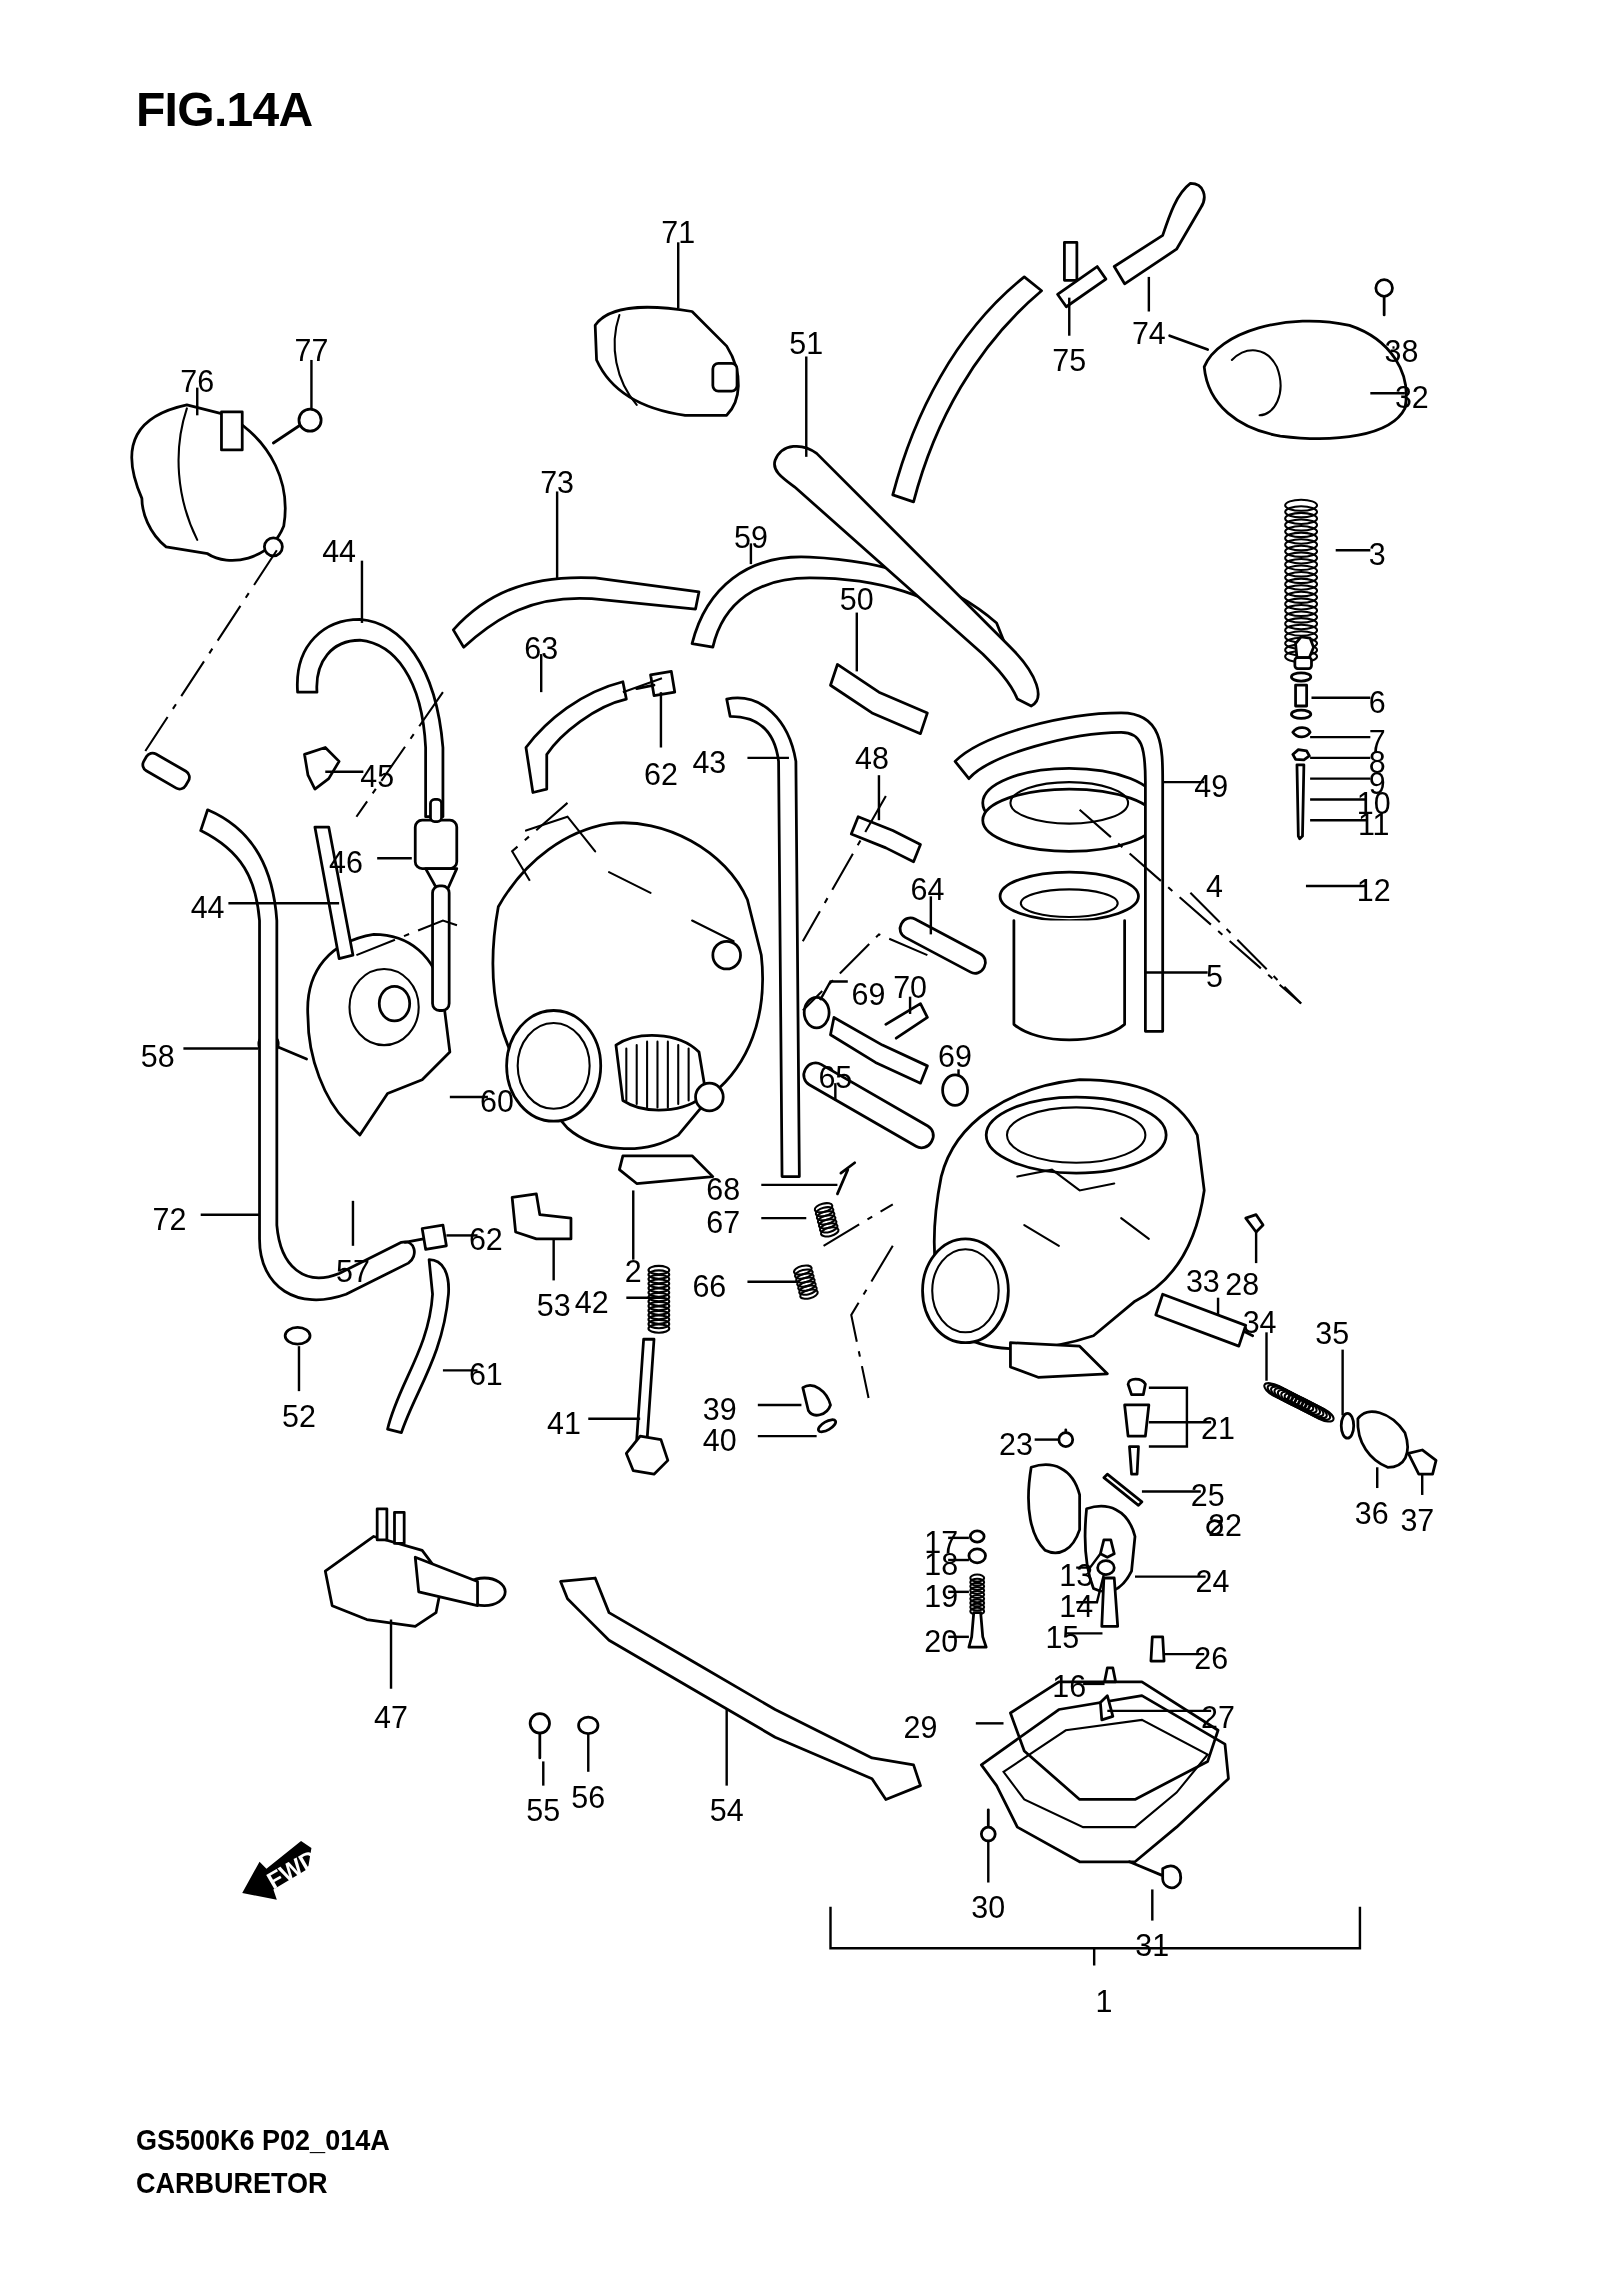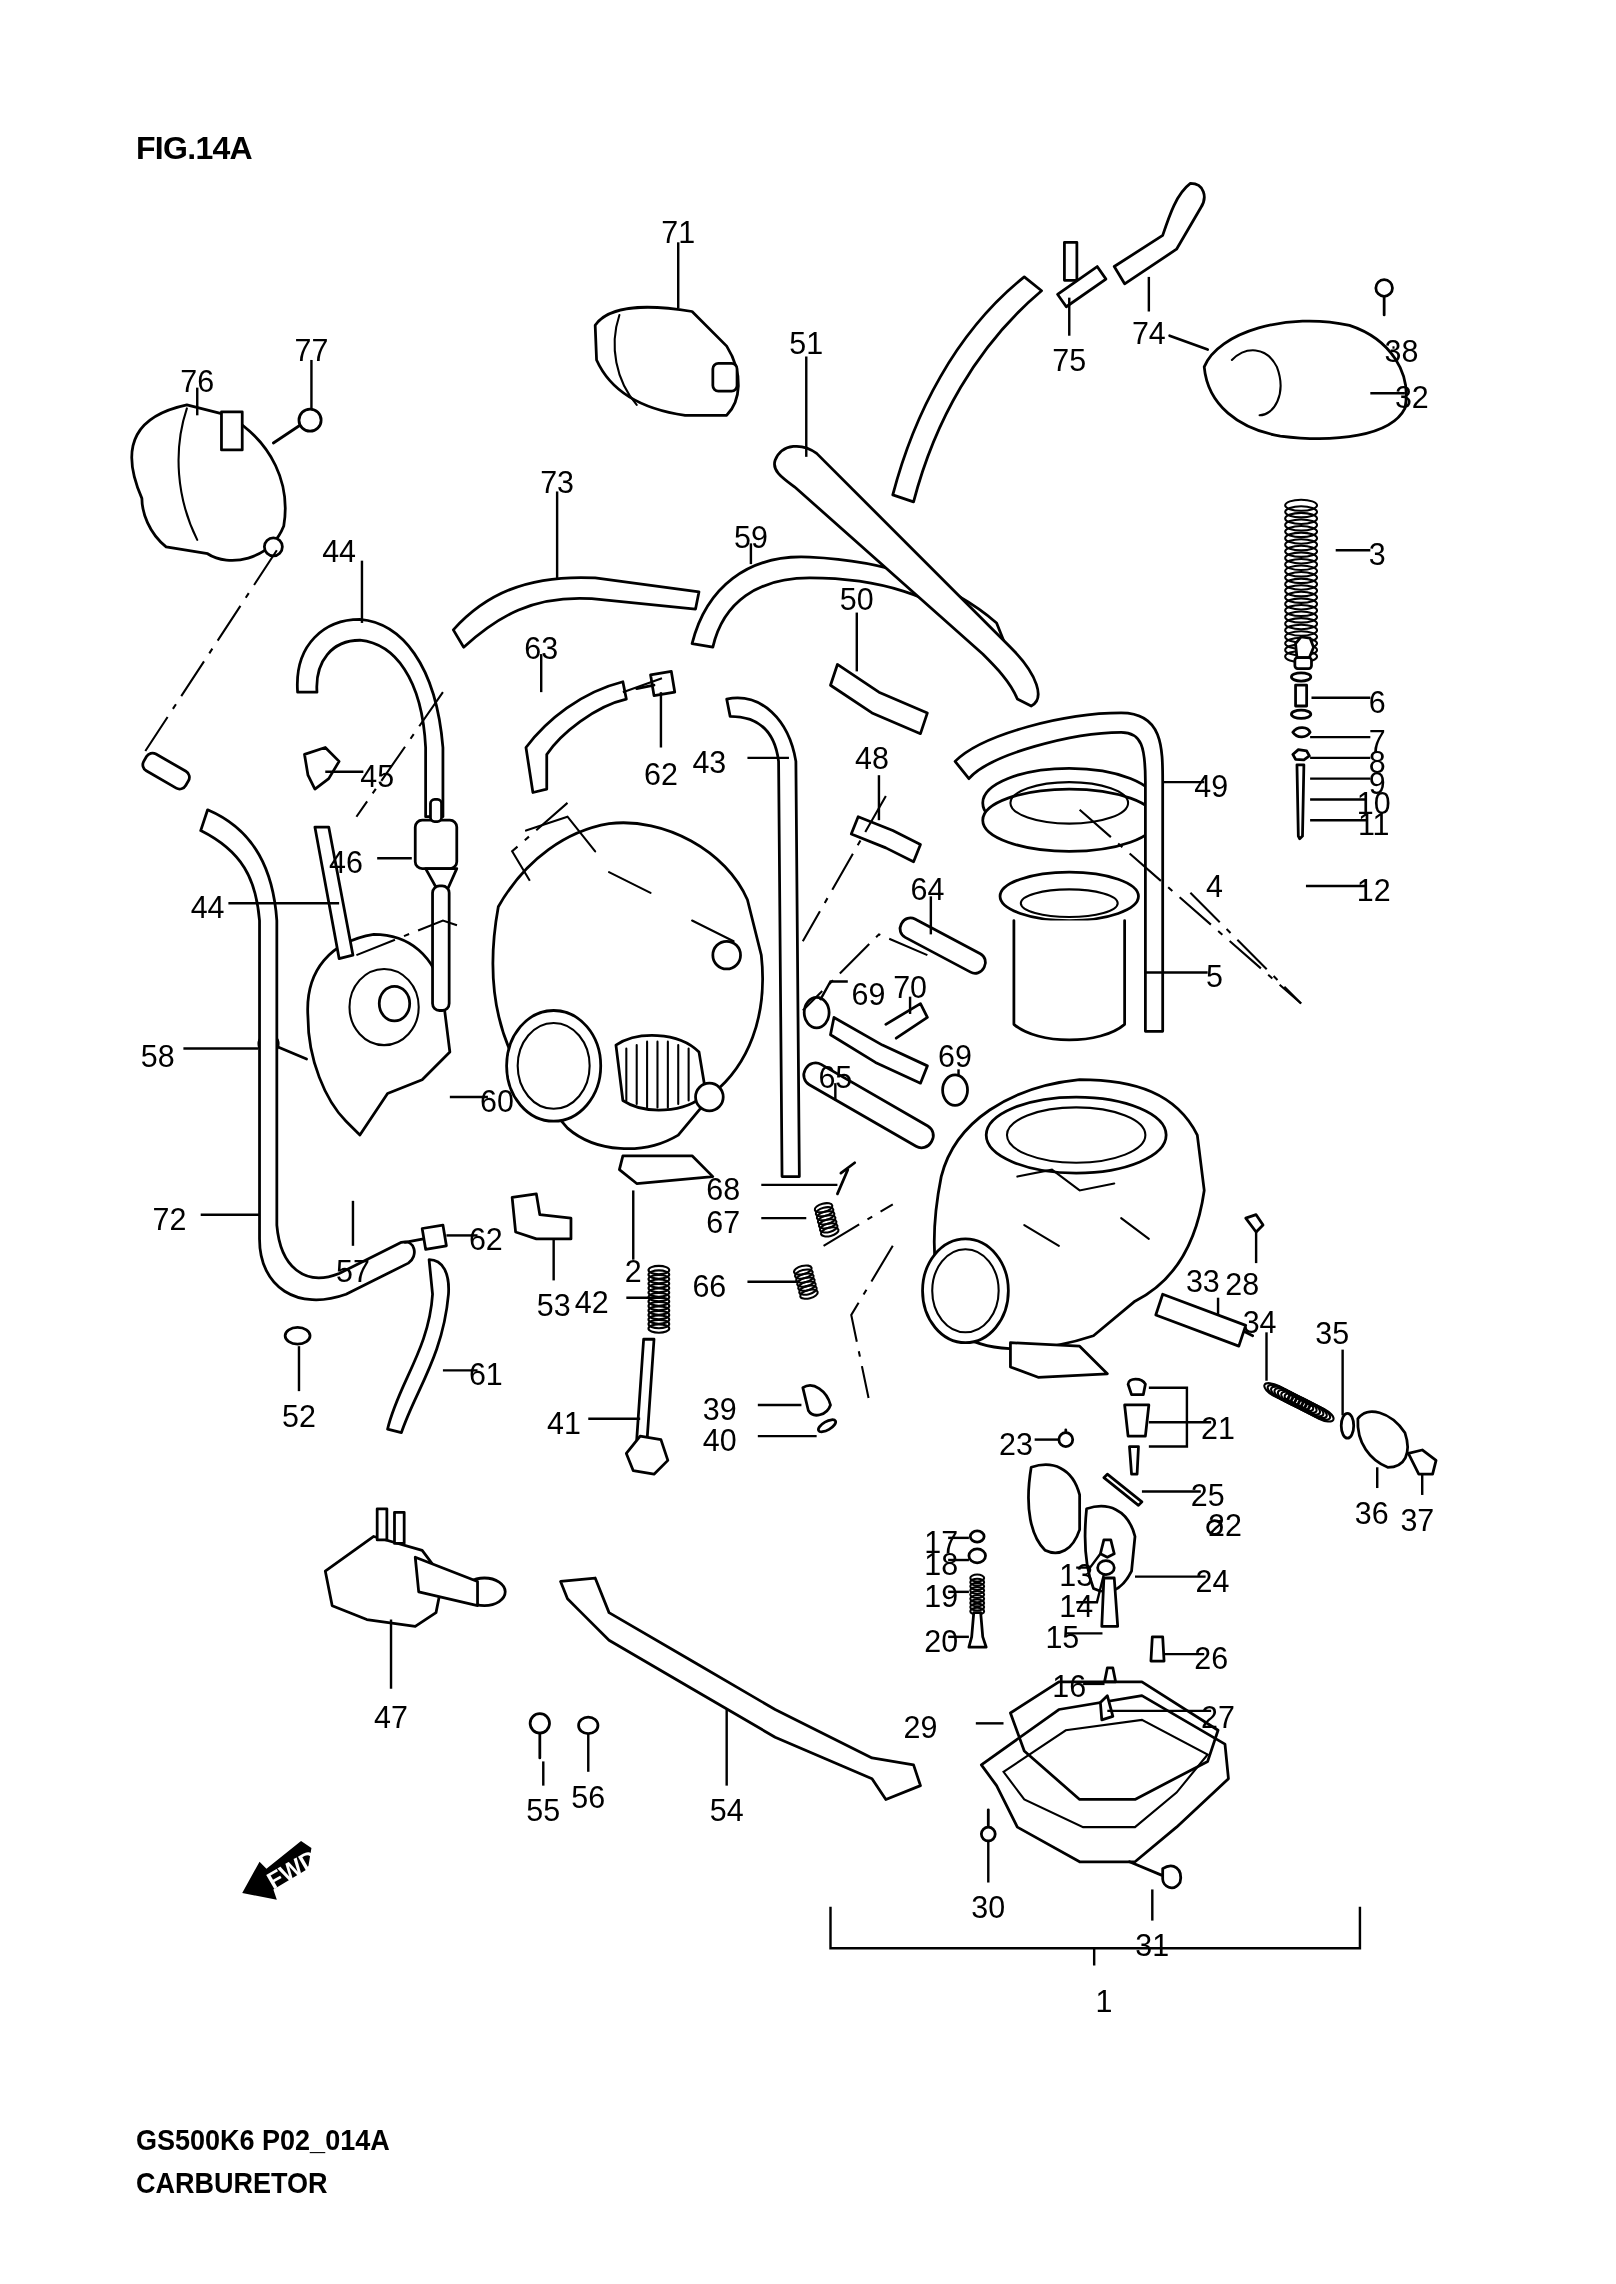--- a/index.html
+++ b/index.html
@@ -1,17 +1,17 @@
 <!DOCTYPE html>
 <html style="font-size:11px"><head>
 <meta charset="utf-8">
 <style>
   html,body{margin:0;padding:0;background:#ffffff;}
   body{width:1616px;height:2284px;position:relative;overflow:hidden;font-family:"Liberation Sans",sans-serif;color:#000;}
-  #fig-title{position:absolute;left:136px;top:82px;font-size:32px;font-weight:bold;letter-spacing:-0.7px;margin-top:48px;}
+  #fig-title{position:absolute;left:136px;top:82px;font-size:48px;font-weight:bold;letter-spacing:-0.7px;}
   #model-code{position:absolute;left:136px;top:2123px;font-size:30px;font-weight:bold;transform:scaleX(0.9);transform-origin:left;}
   #section-name{position:absolute;left:136px;top:2166px;font-size:30px;font-weight:bold;transform:scaleX(0.9);transform-origin:left;}
   #diagram{position:absolute;left:0;top:0;width:1616px;height:2284px;}
   .part{fill:#fff;stroke:#000;stroke-width:4;stroke-linejoin:round;stroke-linecap:round;}
   .thin{fill:none;stroke:#000;stroke-width:3;stroke-linecap:round;}
   .leader{fill:none;stroke:#000;stroke-width:3.5;}
   .dash{fill:none;stroke:#000;stroke-width:3;stroke-dasharray:60 14 8 14;}
   .callout{font-family:"Liberation Sans",sans-serif;font-size:44px;fill:#000;}
   .fwd-text{font-family:"Liberation Sans",sans-serif;font-size:34px;font-weight:bold;fill:#fff;}
 </style>

